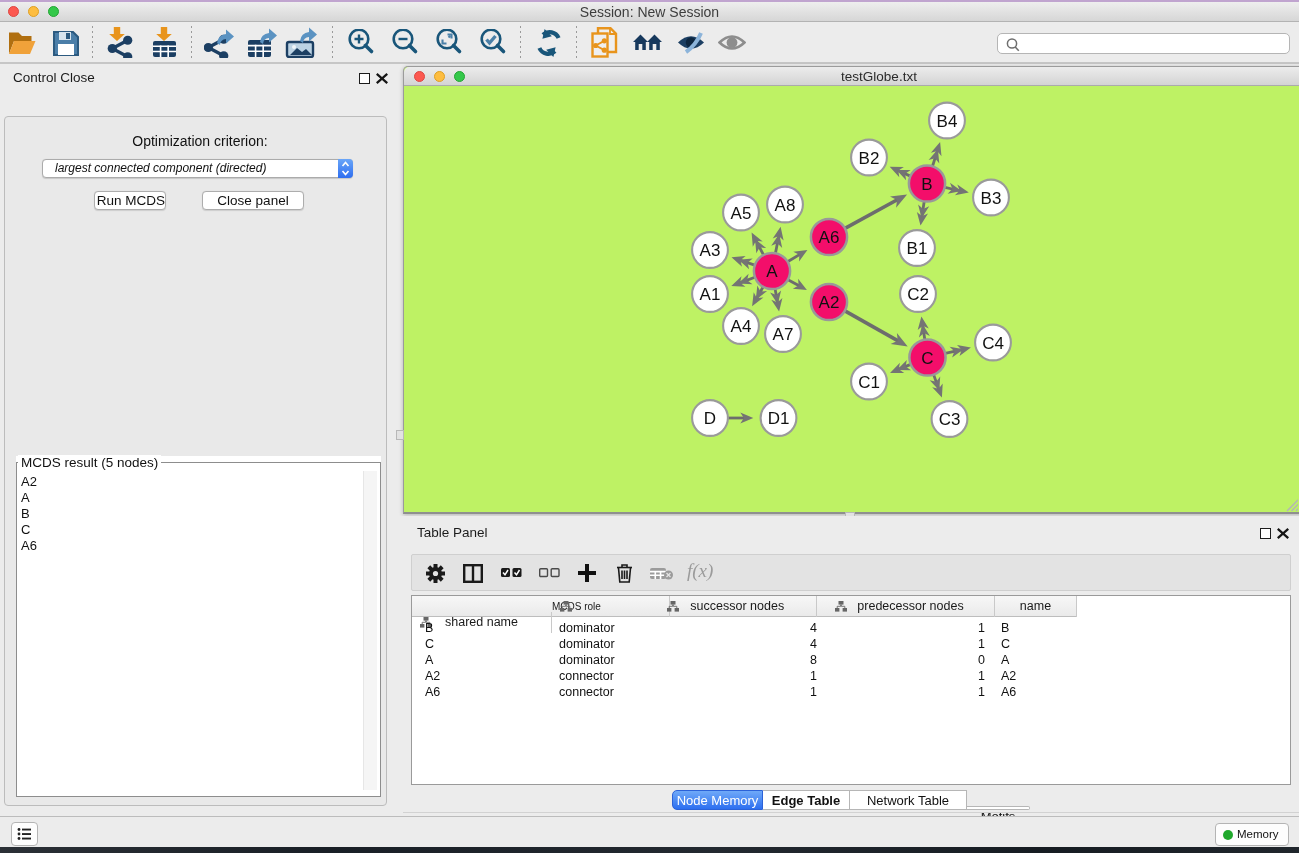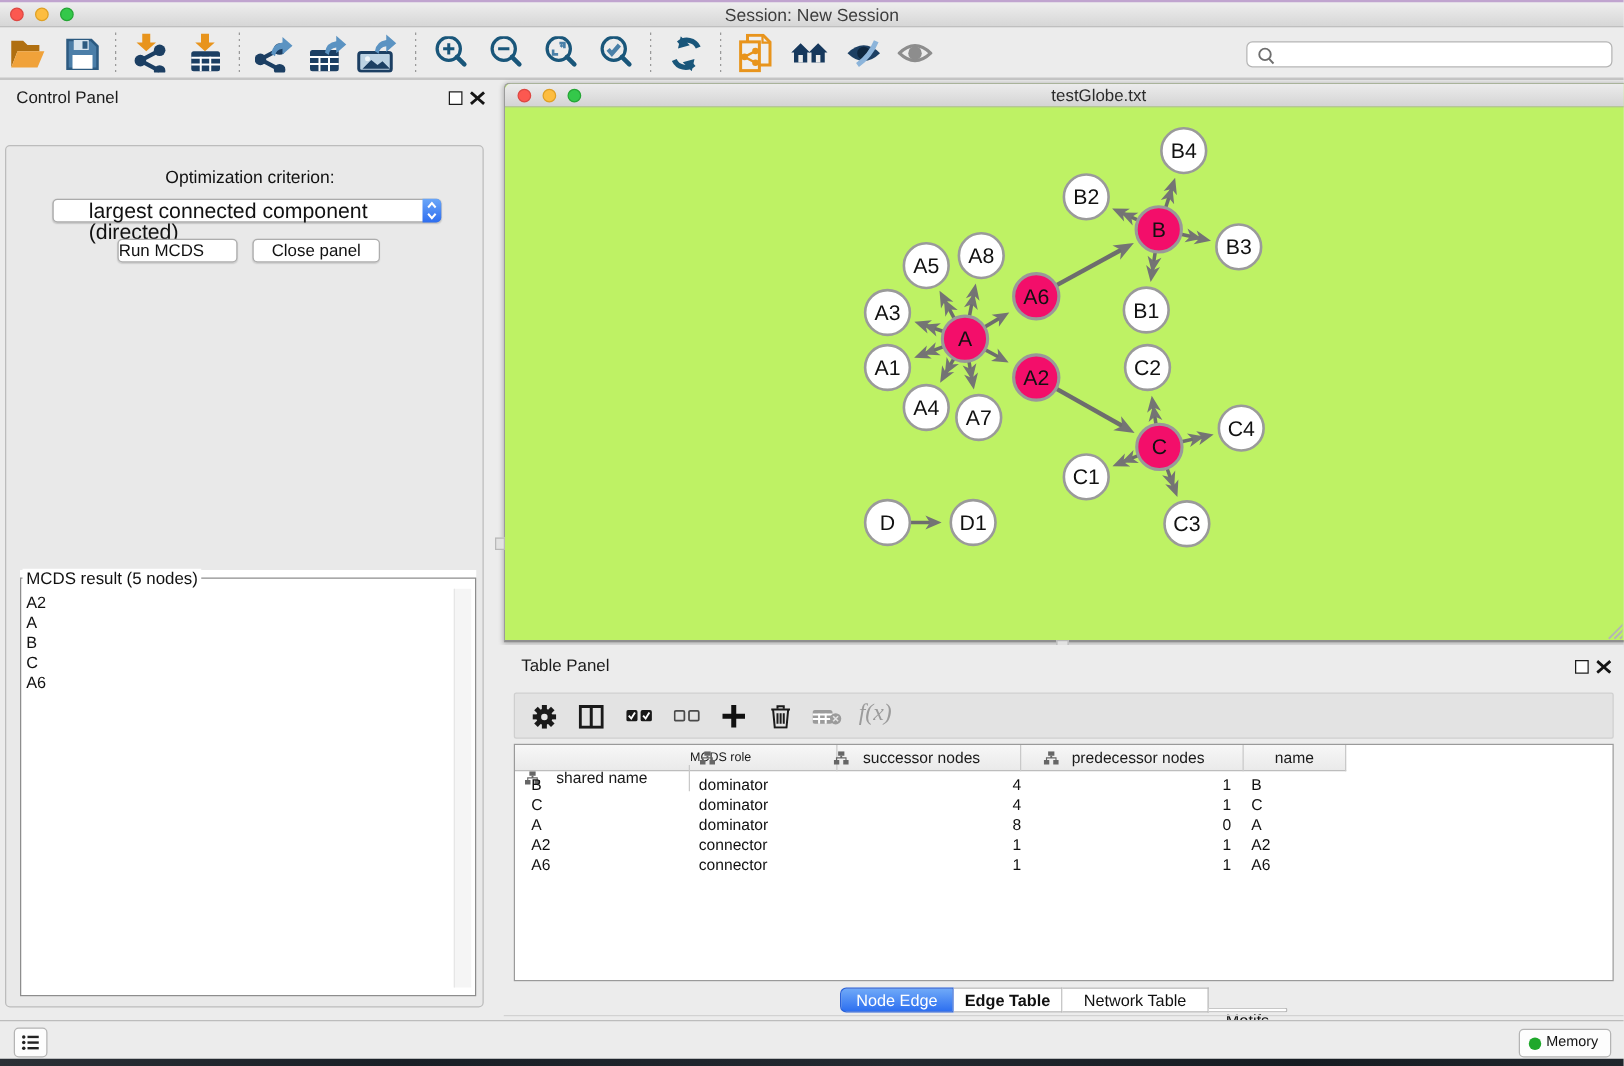--- a/index.html
+++ b/index.html
@@ -142,43 +142,43 @@
     </svg>
 <div class="abs" style="left:997px;top:11px;width:293px;height:21px;background:#fff;border:1px solid #b5b5b5;border-radius:5px;">
       <svg width="18" height="17" style="position:absolute;left:6px;top:2px;" viewBox="0 0 18 17">
         <circle cx="8" cy="7.5" r="4.6" fill="none" stroke="#6e6e6e" stroke-width="1.5"></circle>
         <path d="M11.2 11 L14.8 14.8" stroke="#6e6e6e" stroke-width="1.5"></path>
       </svg>
     </div>
 </div>
 
 <div class="abs" style="left:0;top:64px;width:392px;height:752px;background:#ececec;">
-  <div class="abs" style="left:13px;top:6px;font-size:13.5px;color:#1b1b1b;">Control Panel</div>
+  <div class="abs" style="left:13px;top:6px;font-size:13.5px;color:#1b1b1b;">Control Close</div>
 
   <div class="abs" style="left:359px;top:9px;width:10.5px;height:10.5px;border:1.6px solid #1c1c1c;background:#fff;"></div>
   <svg class="abs" style="left:376px;top:9px;" width="12" height="11" viewBox="0 0 12 11">
       <path d="M1.5 0 L6 4 L10.5 0 L12 1.8 L7.7 5.5 L12 9.2 L10.5 11 L6 7 L1.5 11 L0 9.2 L4.3 5.5 L0 1.8 Z" fill="#151515"></path>
     </svg>
 
   <div class="abs" style="left:4px;top:52px;width:383px;height:690px;border:1px solid #bcbcbc;border-radius:4px;background:#e9e9e9;"></div>
 
 
   <div class="abs" style="left:0;top:69px;width:392px;text-align:center;font-size:14px;color:#111;"><span style="margin-left:8px;">Optimization criterion:</span></div>
 
   <div class="abs" style="left:42px;top:95px;width:311px;height:19px;background:#fff;border:1px solid #ababab;border-radius:4px;box-shadow:0 0.5px 1px rgba(0,0,0,0.15);">
-    <div style="font-size:17px;color:#111;padding-left:28px;line-height:17px;">largest connected component (directed)</div>
+    <div style="font-size:12px;color:#111;padding-left:12px;line-height:17px;font-style:italic;">largest connected component (directed)</div>
     <div class="abs" style="right:-1px;top:-1px;width:15px;height:19px;background:linear-gradient(#6aa6f8,#2e6ef0);border-radius:0 4px 4px 0;">
       <svg width="15" height="19" viewBox="0 0 15 19">
           <path d="M4.5 7 L7.5 3.5 L10.5 7" fill="none" stroke="#fff" stroke-width="1.6"></path>
           <path d="M4.5 12 L7.5 15.5 L10.5 12" fill="none" stroke="#fff" stroke-width="1.6"></path>
         </svg>
     </div>
   </div>
 
-  <div class="abs" style="left:94px;top:127px;width:96px;height:19px;background:#fff;border:1px solid #adadad;border-radius:4px;text-align:left;font-size:13.5px;line-height:17px;color:#111;box-shadow:0 0.5px 1px rgba(0,0,0,0.12);">Run MCDS</div>
+  <div class="abs" style="left:94px;top:127px;width:72px;height:19px;background:#fff;border:1px solid #adadad;border-radius:4px;text-align:right;font-size:13.5px;line-height:17px;color:#111;box-shadow:0 0.5px 1px rgba(0,0,0,0.12);">Run MCDS</div>
   <div class="abs" style="left:202px;top:127px;width:102px;height:19px;background:#fff;border:1px solid #adadad;border-radius:4px;text-align:center;font-size:13.5px;line-height:17px;color:#111;box-shadow:0 0.5px 1px rgba(0,0,0,0.12);">Close panel</div>
 
   <div class="abs" style="left:16px;top:392px;width:365px;height:341px;background:#fff;"></div>
   <div class="abs" style="left:16px;top:398px;width:365px;height:335px;border:1px solid #8d8d8d;"></div>
   <div class="abs" style="left:18px;top:391px;background:#fff;padding:0 3px;font-size:13.5px;color:#111;">MCDS result (5 nodes)</div>
   <div class="abs" style="left:363px;top:407px;width:14px;height:319px;background:#f5f5f5;border-left:1px solid #e6e6e6;"></div>
   <div class="abs" style="left:21px;top:410px;font-size:13px;color:#111;line-height:16px;">A2<br>A<br>B<br>C<br>A6</div>
 </div>
 
 <div class="abs" style="left:403px;top:66px;width:952px;height:448px;border:1px solid #9b9b9b;border-bottom:2px solid #8f8f8f;border-radius:5px 5px 0 0;background:#bef264;box-shadow:0 1px 4px rgba(0,0,0,0.25);">
@@ -415,21 +415,21 @@
 <div class="abs" style="left:415px;top:73px;width:158px;text-align:right;font-size:12.5px;color:#111;">1</div>
 <div class="abs" style="left:589px;top:73px;font-size:12.5px;color:#111;">A2</div>
 <div class="abs" style="left:13px;top:89px;font-size:12.5px;color:#111;">A6</div>
 <div class="abs" style="left:147px;top:89px;font-size:12.5px;color:#111;">connector</div>
 <div class="abs" style="left:257px;top:89px;width:148px;text-align:right;font-size:12.5px;color:#111;">1</div>
 <div class="abs" style="left:415px;top:89px;width:158px;text-align:right;font-size:12.5px;color:#111;">1</div>
 <div class="abs" style="left:589px;top:89px;font-size:12.5px;color:#111;">A6</div>
   </div>
 
   <div class="abs" style="left:280px;top:274px;height:20px;display:flex;font-size:13px;">
-    <div style="width:91px;background:linear-gradient(#6fa9f8,#2d6ff0);border:1px solid #2b62d8;border-radius:5px 0 0 5px;text-align:center;line-height:19px;color:#fff;">Node Edge</div>
+    <div style="width:91px;background:linear-gradient(#6fa9f8,#2d6ff0);border:1px solid #2b62d8;border-radius:5px 0 0 5px;text-align:center;line-height:19px;color:#fff;">Node Memory</div>
     <div style="width:87px;background:#fff;border:1px solid #b6b6b6;border-left:none;text-align:center;line-height:19px;color:#111;font-weight:bold;">Edge Table</div>
     <div style="width:117px;background:#fff;border:1px solid #b6b6b6;border-left:none;text-align:center;line-height:19px;color:#111;">Network Table</div>
     <div style="width:63px;background:#fff;border:1px solid #b6b6b6;border-left:none;border-radius:0 5px 5px 0;text-align:center;line-height:19px;color:#111;margin-top:16px;">Motifs</div>
   </div>
   <div class="abs" style="left:11px;top:296px;width:896px;height:1px;background:#d2d2d2;"></div>
 </div>
 
 <div class="abs" style="left:0;top:816px;width:1299px;height:31px;background:#ececec;border-top:1px solid #bcbcbc;">
   <div class="abs" style="left:11px;top:5px;width:27px;height:24px;background:#fdfdfd;border:1px solid #b4b4b4;border-radius:4px;">
     <svg width="25" height="22" viewBox="0 0 25 22">

